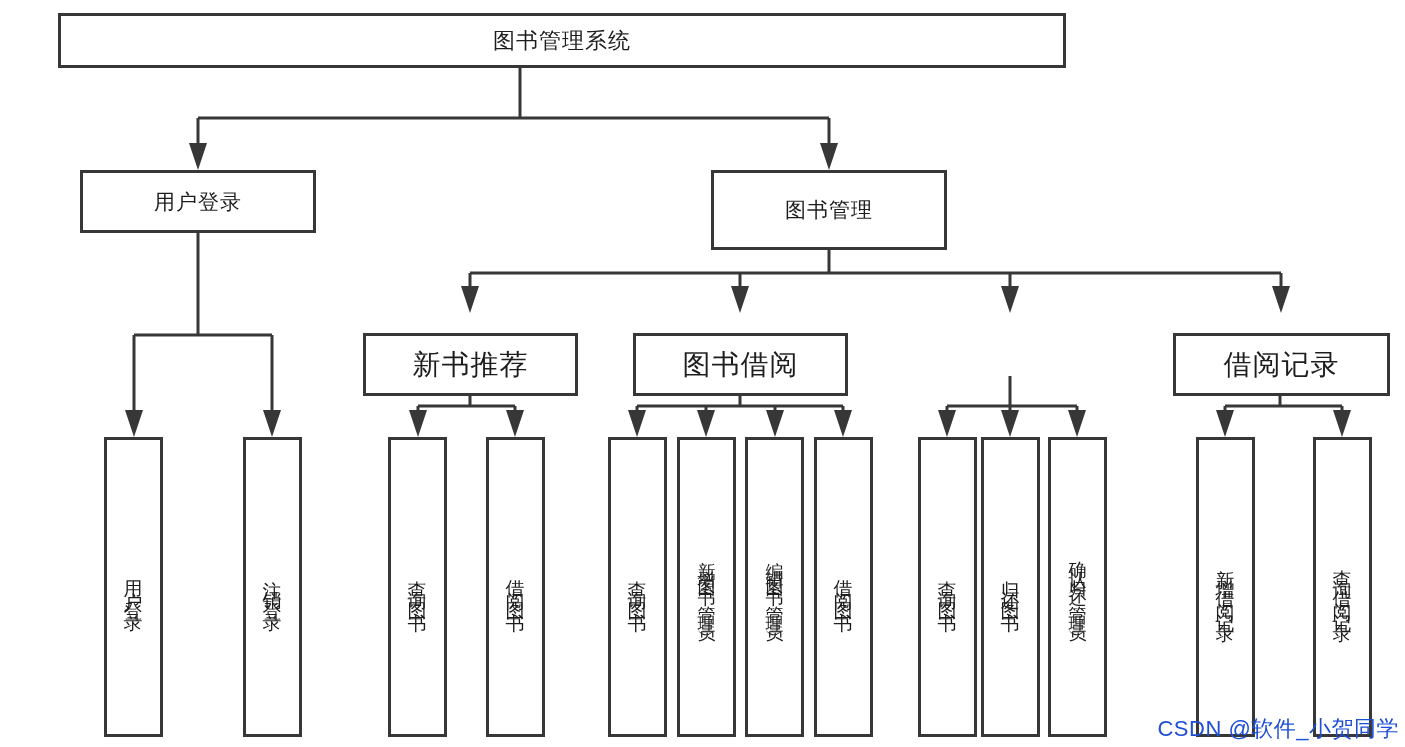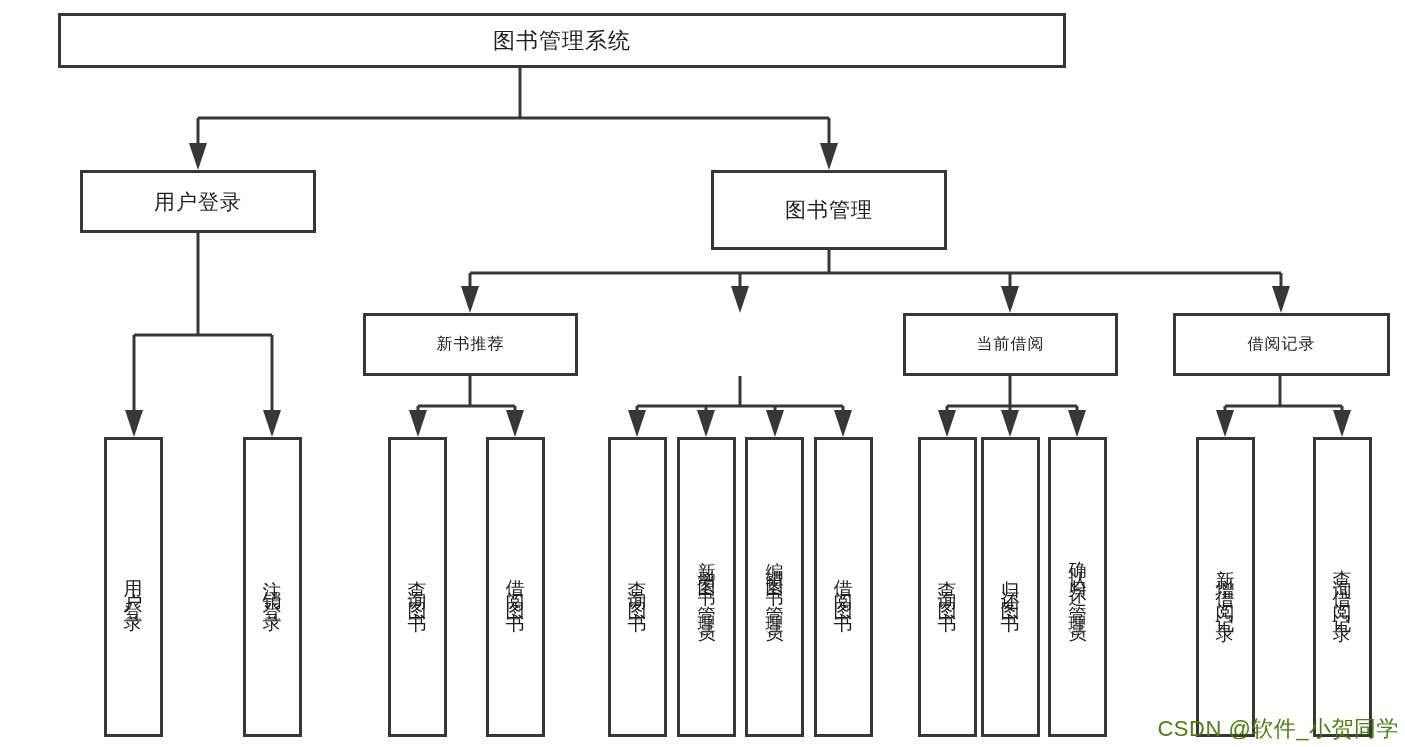--- a/index.html
+++ b/index.html
@@ -15,36 +15,36 @@
     position:absolute;
     box-sizing:border-box;
     border:3px solid #373737;
     background:#ffffff;
     display:flex;align-items:center;justify-content:center;
     color:#1d1d1d;
     z-index:2;
   }
   .node.root{font-size:22px;letter-spacing:1px;}
   .node.h2{font-size:21px;letter-spacing:1px;}
-  .node.h3{font-size:16px;letter-spacing:1px;}
+  .node.h3{font-size:28px;letter-spacing:1px;margin-top:20px;}
   .node.vbox{width:59px;height:300px;}
   .vtext{
     writing-mode:vertical-rl;
     font-size:19px;
     letter-spacing:11px;
     line-height:1;
     white-space:nowrap;
     color:#1d1d1d;
   }
   .vbox.long .vtext{letter-spacing:9px;font-size:18px;}
   #watermark{
     position:absolute;
     right:6px;bottom:3px;
     font-size:22px;
-    color:#4d7c0f;
+    color:#1d4ed8;
     z-index:3;
     letter-spacing:0.5px;
   }
 </style>
 </head>
 <body>
 
 <div id="canvas">
 
   <svg id="connectors" viewBox="0 0 1405 747" xmlns="http://www.w3.org/2000/svg">
@@ -119,21 +119,21 @@
       <polygon points="1333,410 1351,410 1342,437"></polygon>
     </g>
   </svg>
 
   <div class="node root" style="left:12px;top:13px;width:1008px;height:55px;margin-left:46px;">图书管理系统</div>
 
   <div class="node h2" style="left:80px;top:170px;width:236px;height:63px;">用户登录</div>
   <div class="node h2" style="left:711px;top:170px;width:236px;height:80px;">图书管理</div>
 
   <div class="node h3" style="left:363px;top:313px;width:215px;height:63px;">新书推荐</div>
-  <div class="node h3" style="left:903px;top:313px;width:215px;height:63px;">当前借阅</div>
+  <div class="node h3" style="left:633px;top:313px;width:215px;height:63px;">图书借阅</div>
   <div class="node h3" style="left:1173px;top:313px;width:217px;height:63px;">借阅记录</div>
 
   <div class="node vbox" style="left:104px;top:437px;">
     <span class="vtext">用户登录</span>
   </div>
   <div class="node vbox" style="left:243px;top:437px;">
     <span class="vtext">注销登录</span>
   </div>
 
   <div class="node vbox" style="left:388px;top:437px;">

